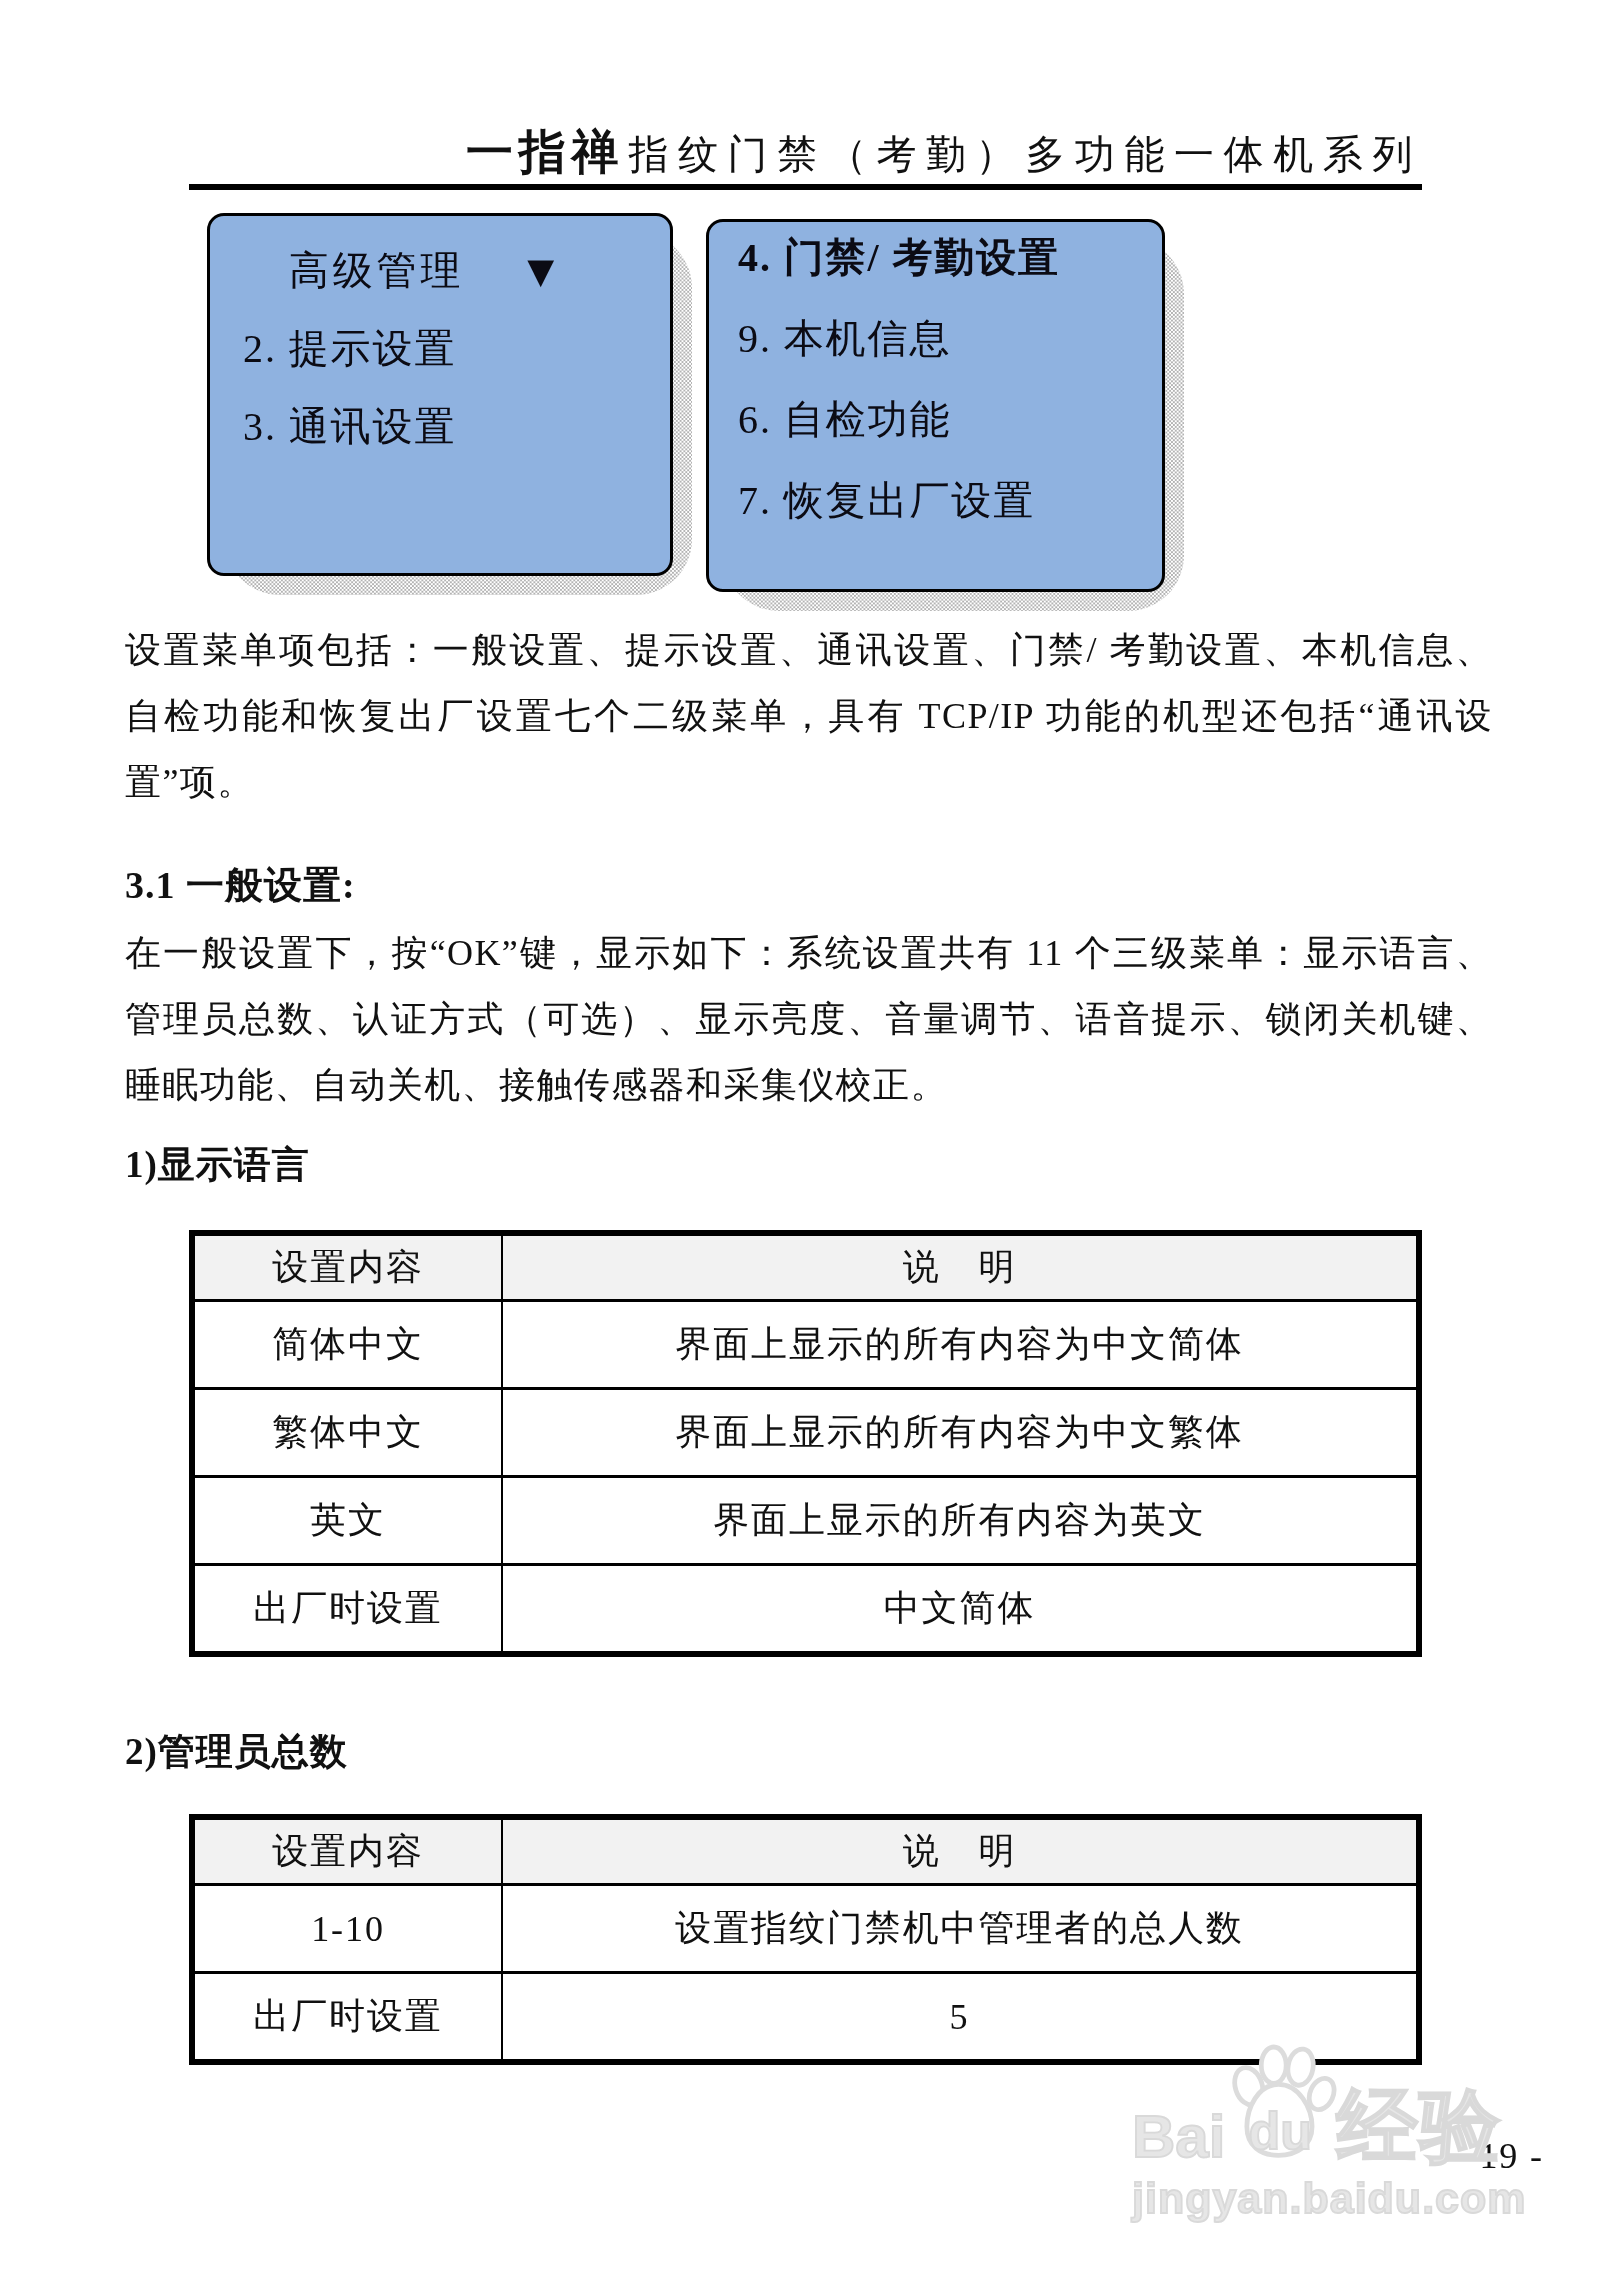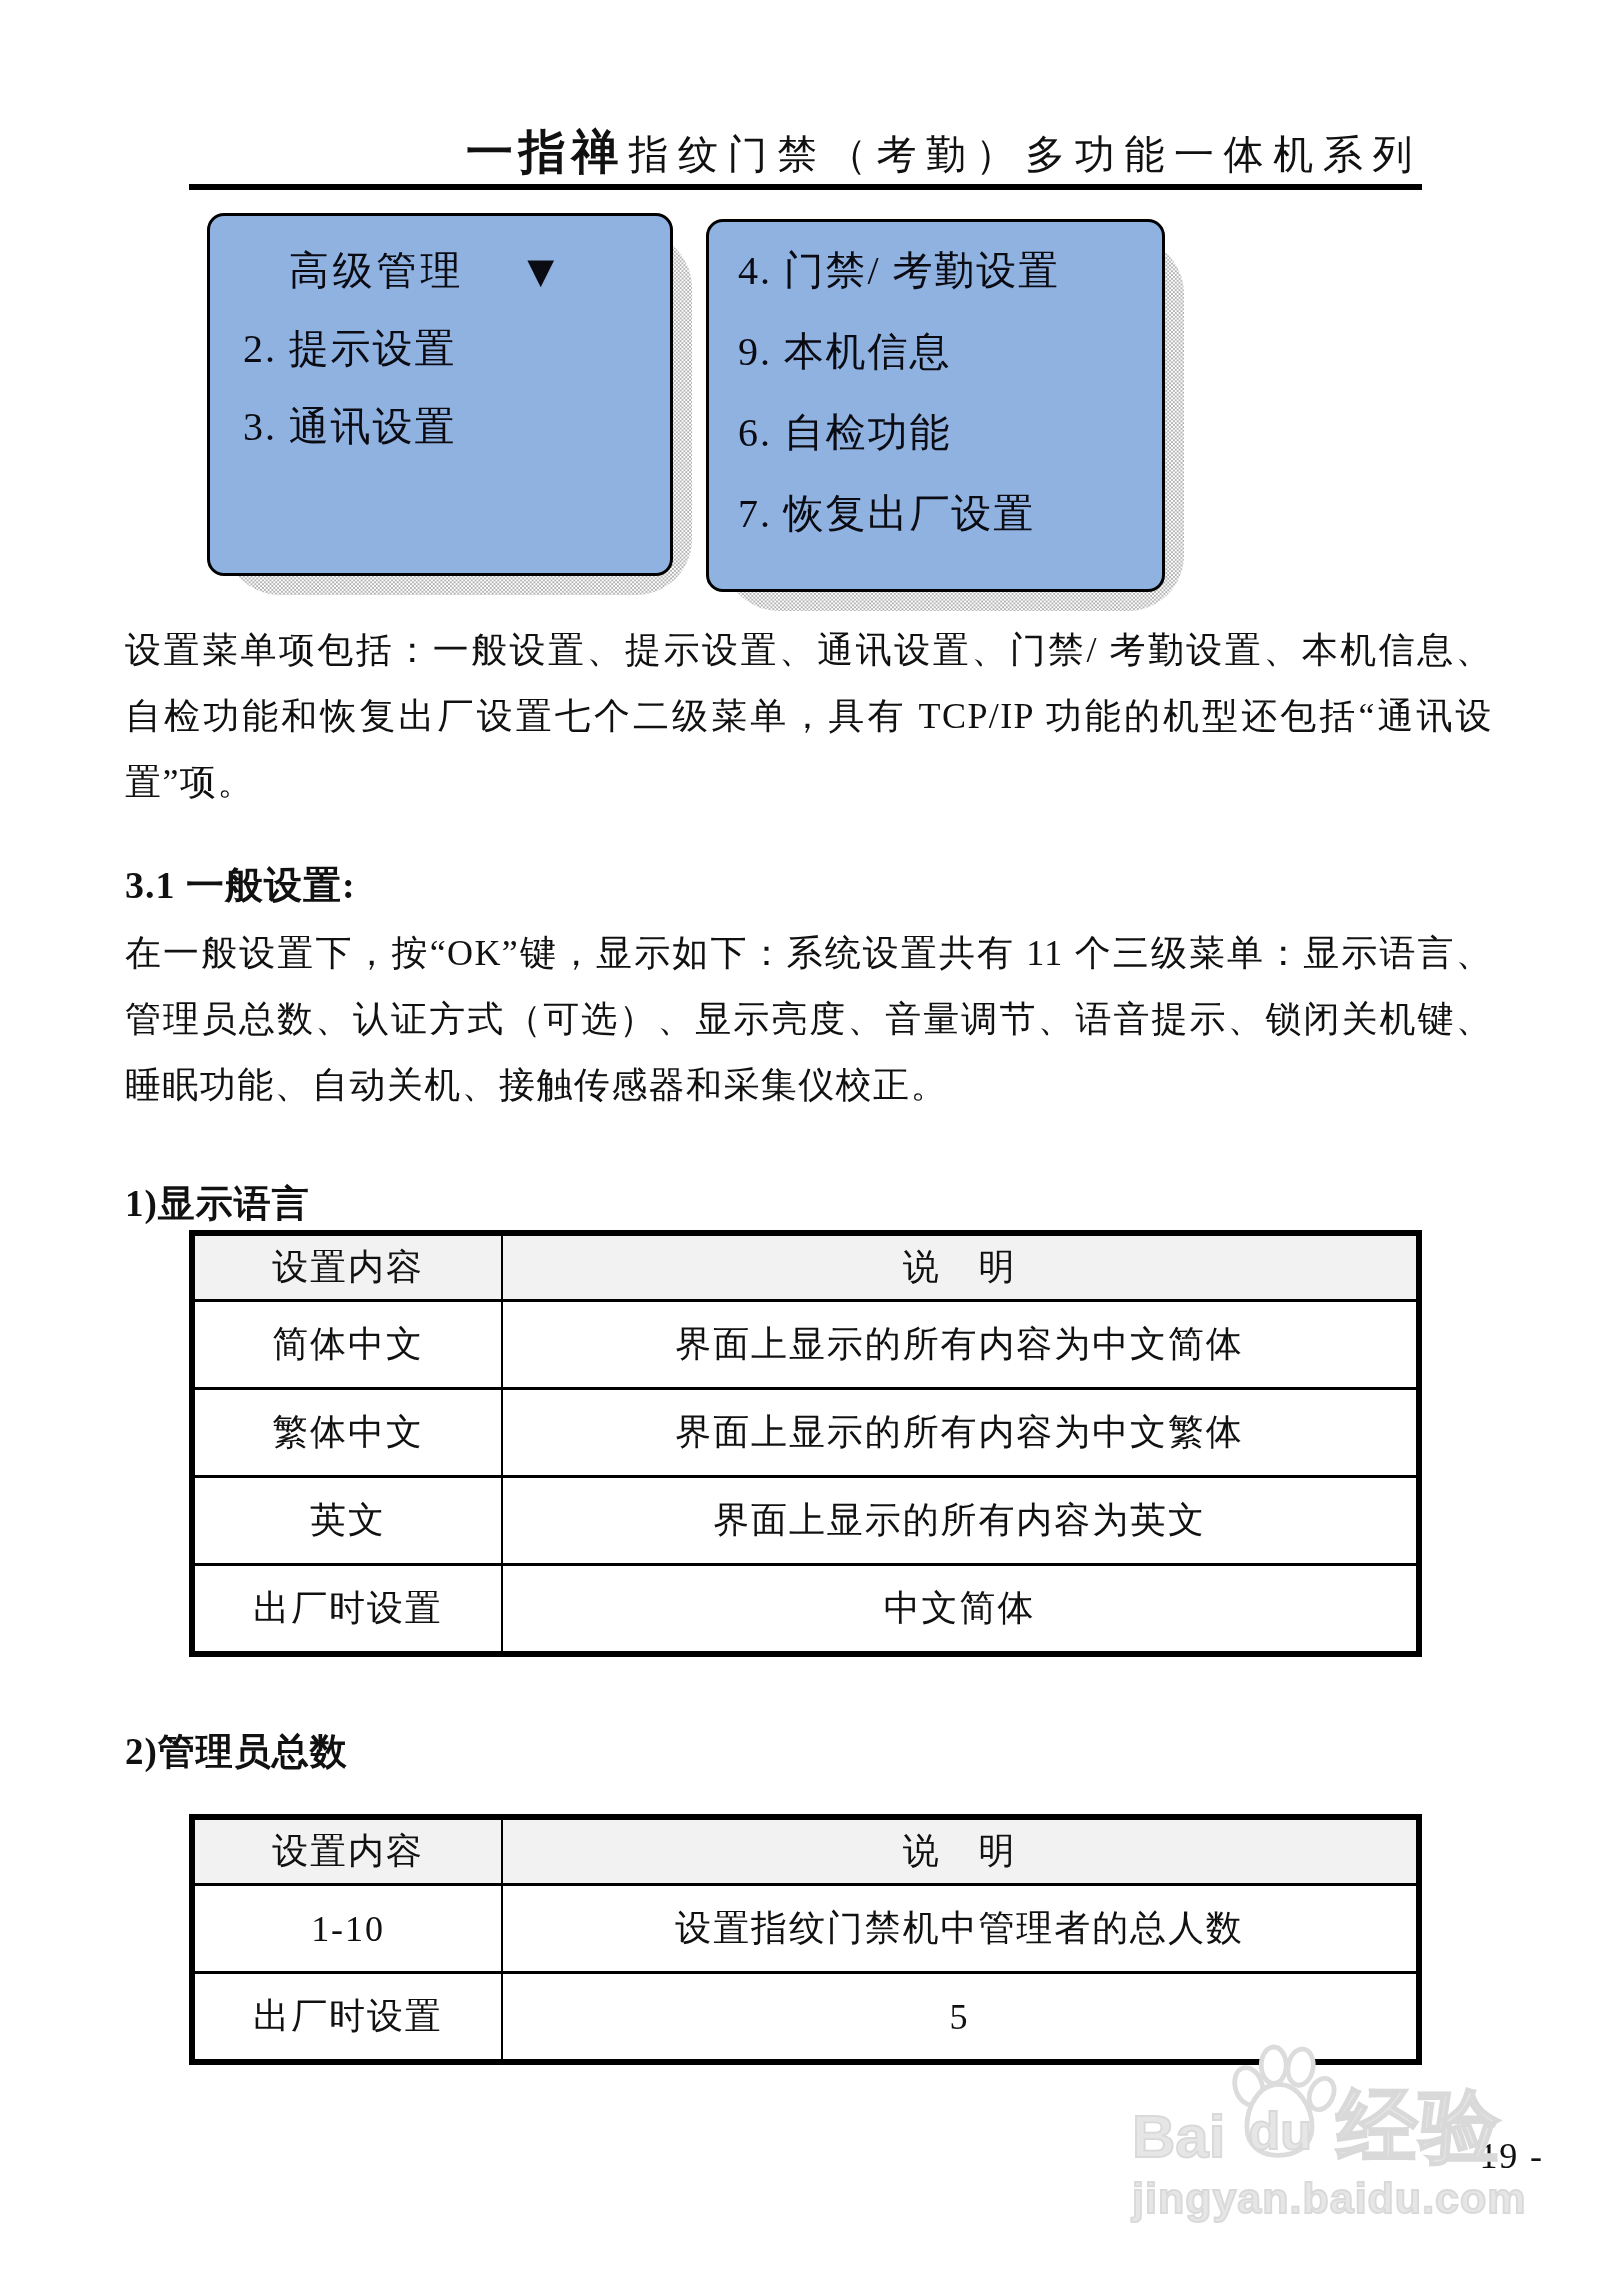--- a/index.html
+++ b/index.html
@@ -48,39 +48,39 @@
   }
   .menu-title{ margin-left:79px; letter-spacing:3.8px; }
   .dropdown-icon{ margin-left:63px; font-size:35px; font-family:"DejaVu Sans",sans-serif; }
   .menu-item{ font-size:40px; letter-spacing:1.9px; }
   #menu-left .menu-item{ margin:23px 0 0 33px; }
   #menu-left .menu-item.highlighted{
     display:inline-block; background:#8C8C8C;
     margin:25px 0 0 25px; padding:7.7px 42px 7.7px 9.6px;
   }
   #menu-right .menu-item{ margin:26px 0 0 29px; }
-  #menu-right .menu-item:first-child{ margin-top:21px; }
+  #menu-right .menu-item:first-child{ margin-top:8px;font-weight:bold; }
 
   
   .para{
     position:absolute; left:125px; width:1368px;
     font-size:36px; line-height:66px; letter-spacing:1.4px;
     text-align:justify;
   }
   #intro-para{ top:617px; }
   #sec31-heading{
     position:absolute; left:125px; top:860px;
     font-size:38px; font-weight:bold; letter-spacing:1px;
   }
   #sec31-para{ top:920px; }
   .sub-heading{
     position:absolute; left:125px;
     font-size:37px; font-weight:bold; letter-spacing:1px;
   }
-  #dl-heading{ top:1140px;margin-top:39px; }
+  #dl-heading{ top:1140px; }
   #admin-heading{ top:1727px; }
 
   
   .spec-table{
     position:absolute; left:189px;
     border-collapse:collapse; table-layout:fixed;
     width:1233px; font-size:36px;
     border:6.7px solid #000;
   }
   #dl-table{ top:1230px; }

